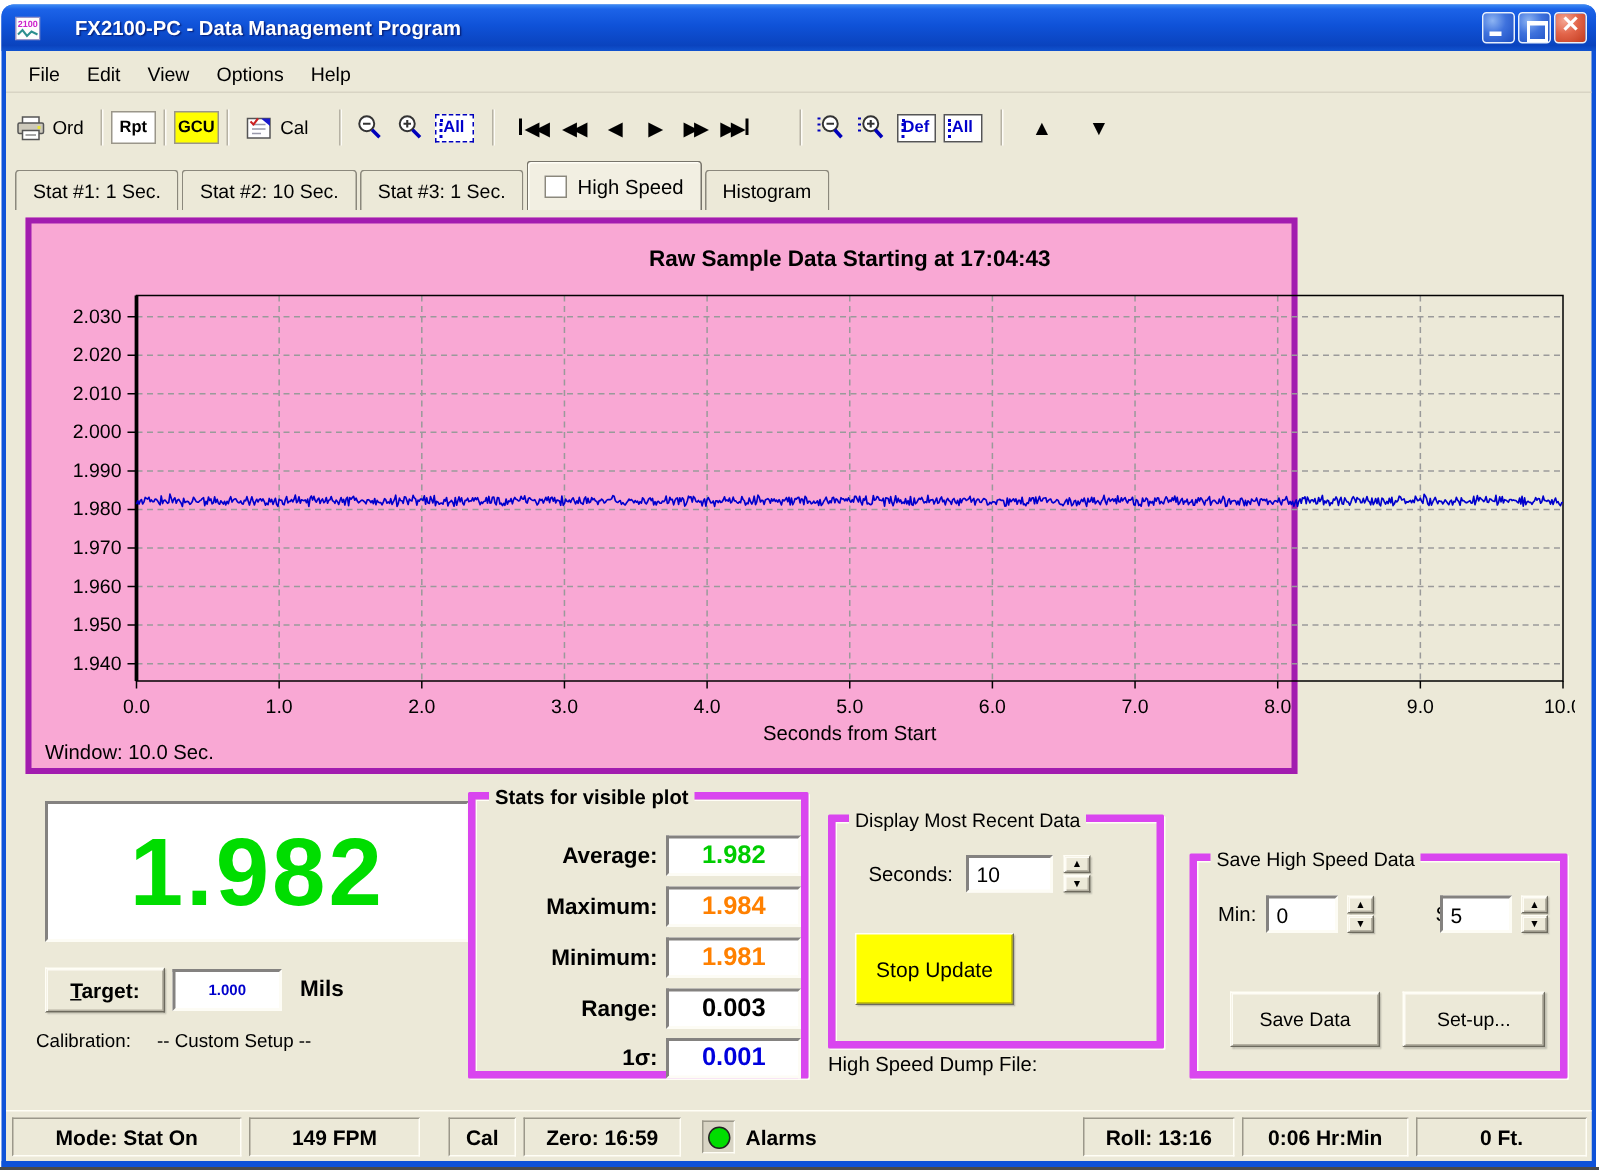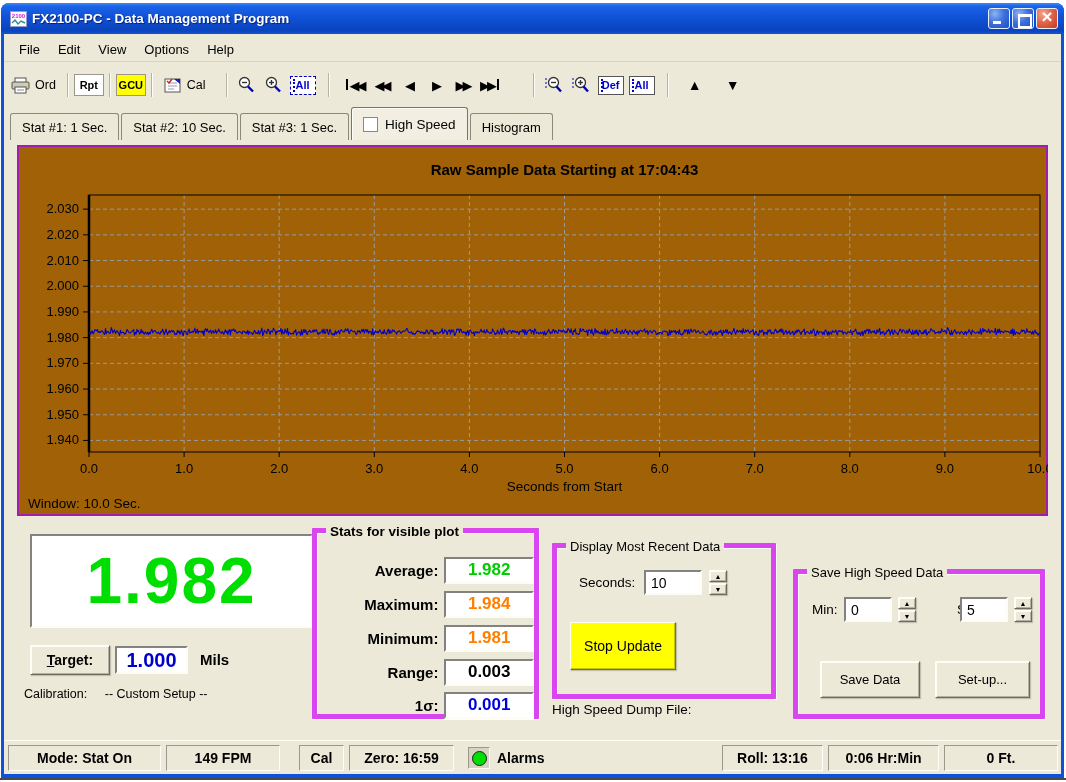--- a/index.html
+++ b/index.html
@@ -5,21 +5,21 @@
   html,body{margin:0;padding:0;background:#fff;}
   *{box-sizing:border-box;}
   .screen{position:relative;width:1066px;height:782px;background:#fff;overflow:hidden;
           font-family:"Liberation Sans",sans-serif;color:#000;}
   
   .window{position:absolute;left:1px;top:3px;width:1063px;height:775px;
           background:#0f52d8;border-radius:8px 8px 0 0;}
   .screen-bottom-line{position:absolute;left:0;top:778px;width:1066px;height:2px;background:#4a4a4a;}
   .titlebar{position:absolute;left:1px;top:3px;width:1063px;height:31px;border-radius:8px 8px 0 0;
     background:linear-gradient(180deg,#3b8bf5 0%,#1c63e8 10%,#0f52d8 45%,#0a43be 88%,#1153cf 100%);
-    display:flex;align-items:center;padding:0 6px;}
+    display:flex;align-items:center;padding:0 6px;gap:18px;}
   .title-icon{width:17px;height:16px;margin:0 5px 0 3px;flex:none;}
   .title-text{color:#fff;font-weight:bold;font-size:13.5px;text-shadow:1px 1px 1px rgba(0,0,60,.6);flex:1;
               white-space:nowrap;overflow:hidden;}
   .winbtns{display:flex;gap:2px;}
   .wbtn{width:22px;height:21px;border-radius:3px;border:1px solid #e8f0fc;position:relative;cursor:default;}
   .wbtn.min,.wbtn.max{background:radial-gradient(circle at 30% 25%,#8db4f2 0%,#3f72dd 45%,#1c4ec2 100%);}
   .wbtn.close{background:radial-gradient(circle at 30% 25%,#f4a692 0%,#e2654a 45%,#c23a1e 100%);}
   .wbtn.min::after{content:"";position:absolute;left:4px;bottom:4px;width:8px;height:3px;background:#fff;}
   .wbtn.max::after{content:"";position:absolute;left:5px;top:5px;width:10px;height:9px;
                    border:2px solid #fff;border-top-width:3px;}
@@ -52,39 +52,39 @@
   .blueframe.dashed{border:1px dashed #0000bb;}
   .arrowbtn{width:30px;height:24px;display:flex;align-items:center;justify-content:center;font-size:14px;}
   
   .tabbar{position:absolute;left:10px;top:107px;width:1047px;height:33px;display:flex;align-items:flex-end;}
   .tab{height:27px;display:flex;align-items:center;padding:0 11px;font-size:13px;background:#ece9d8;
        border:1px solid #8b887c;border-bottom:none;border-radius:3px 3px 0 0;margin-right:2px;white-space:nowrap;}
   .tab.active{height:33px;background:#f2efe2;border-color:#77746a;box-shadow:inset 1px 1px 0 #fffef6;
               font-size:13.5px;z-index:2;}
   .tab-check{width:15px;height:15px;background:#fff;border:1px solid #8b887c;margin-right:7px;}
   
-  .chart-panel{position:absolute;left:17px;top:145px;width:1031px;height:371px;background:#a16207;
-               border:2px solid #a21caf;}
+  .chart-panel{position:absolute;left:17px;top:145px;width:848px;height:371px;background:#f9a8d4;
+               border:4px solid #a21caf;}
   .chart-window-label{position:absolute;left:9px;bottom:3px;font-size:13.5px;}
   
   .groupbox{position:absolute;border:5px solid #d946ef;border-radius:1px;
             box-shadow:inset 1px 1px 0 #fffef6, 1px 1px 0 #fffef6;}
   .gb-legend{position:absolute;top:-9px;left:9px;background:#ece9d8;padding:0 4px;font-size:13px;white-space:nowrap;}
   .gb-legend.bold{font-weight:bold;font-size:13.5px;}
   .btn3d{background:#ece9d8;border:1px solid;border-color:#fffef6 #6d6a5e #6d6a5e #fffef6;
          box-shadow:inset 1px 1px 0 #fdfcf5, inset -1px -1px 0 #b5b1a2, 1px 1px 1px rgba(0,0,0,.18);
          display:flex;align-items:center;justify-content:center;font-size:13px;cursor:default;}
   .sunken{background:#fff;border:2px solid;border-color:#848280 #fdfcf5 #fdfcf5 #848280;}
   .display-box{position:absolute;left:30px;top:534px;width:283px;height:94px;display:flex;align-items:center;
                justify-content:center;}
   .display-value{font-size:64px;font-weight:bold;letter-spacing:2px;}
   .target-btn{position:absolute;left:30px;top:645px;width:80px;height:30px;font-weight:bold;font-size:14px;}
   .target-btn .u{text-decoration:underline;}
   .target-input{position:absolute;left:115px;top:646px;width:73px;height:28px;display:flex;align-items:center;
-                justify-content:center;font-size:20px;font-weight:bold;}
+                justify-content:center;font-size:10px;font-weight:bold;}
   .mils-label{position:absolute;left:200px;top:651px;font-size:15px;font-weight:bold;}
   .calib-line{position:absolute;left:24px;top:687px;font-size:12.5px;}
   .calib-line .val{margin-left:14px;}
   
   .stat-row{position:absolute;left:0;width:100%;height:28px;display:flex;align-items:center;}
   .stat-label{width:122px;text-align:right;font-weight:bold;font-size:15px;}
   .stat-box{margin-left:6px;width:90px;height:27px;display:flex;align-items:center;justify-content:center;
             font-size:17px;font-weight:bold;}
   
   .spin{display:inline-flex;flex-direction:column;gap:1px;width:18px;vertical-align:middle;}

